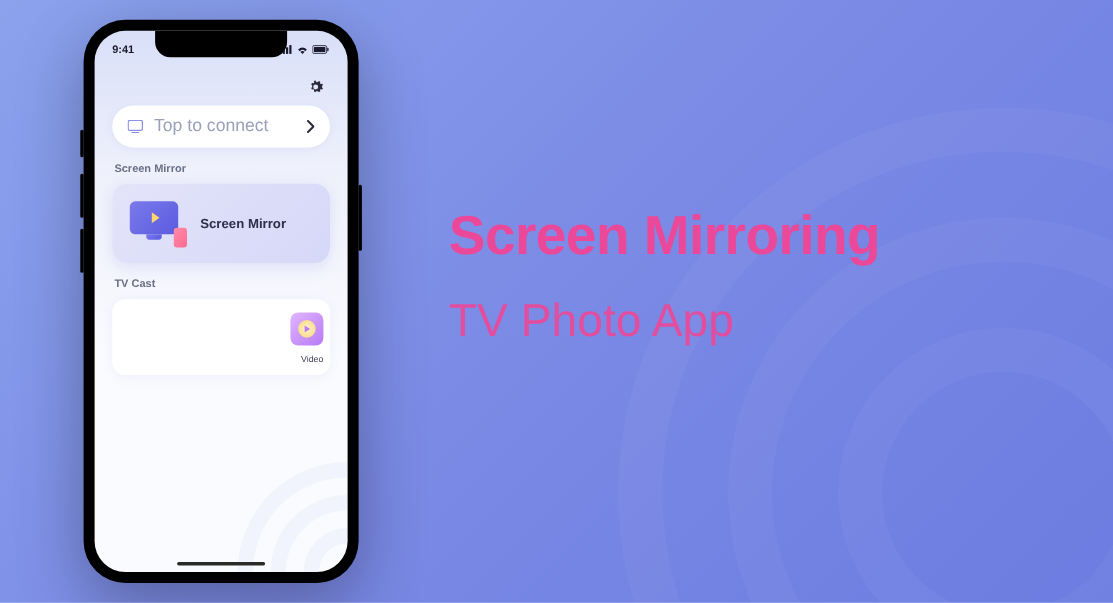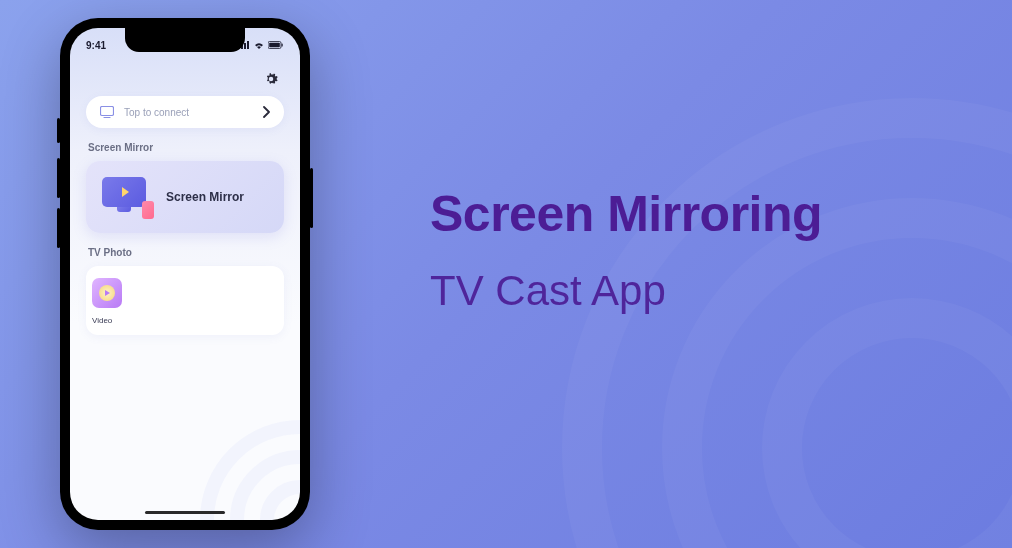--- a/index.html
+++ b/index.html
@@ -26,21 +26,21 @@
       border: 40px solid rgba(255,255,255,0.04);
       border-radius: 50%;
     }
     .arc1 { width: 300px; height: 300px; top: 150px; left: 150px; }
     .arc2 { width: 500px; height: 500px; top: 50px; left: 50px; }
     .arc3 { width: 700px; height: 700px; top: -50px; left: -50px; }
 
     
     .phone {
       position: absolute;
-      left: 60px;
+      left: 76px;
       top: 18px;
       width: 250px;
       height: 512px;
       background: #000;
       border-radius: 38px;
       padding: 10px;
       box-shadow: 0 20px 60px rgba(0,0,0,0.3);
     }
     .phone-side-btn {
       position: absolute;
@@ -108,21 +108,21 @@
       border-radius: 22px;
       padding: 10px 14px;
       display: flex;
       align-items: center;
       gap: 10px;
       box-shadow: 0 2px 8px rgba(100,110,200,0.08);
       cursor: pointer;
     }
     .connect-text {
       flex: 1;
-      font-size: 10px;
+      font-size: 16px;
       color: #9aa0b8;
     }
     
     .section-label {
       font-size: 10px;
       color: #6b6f85;
       font-weight: 600;
       margin: 14px 2px 8px;
     }
     
@@ -158,21 +158,21 @@
     .mirror-label { font-size: 12px; color: #2d2f48; font-weight: 600; }
     
     .cast-row { display: flex; gap: 10px; }
     .cast-card {
       flex: 1;
       background: #fff;
       border-radius: 12px;
       padding: 12px 6px 10px;
       display: flex;
       flex-direction: column;
-      align-items: flex-start;
+      align-items: flex-end;
       gap: 8px;
       box-shadow: 0 2px 10px rgba(100,110,200,0.08);
       cursor: pointer;
     }
     .cast-icon {
       width: 30px; height: 30px;
       border-radius: 7px;
       display: flex; align-items: center; justify-content: center;
       position: relative;
     }
@@ -210,23 +210,23 @@
       border: 14px solid rgba(150,170,240,0.08);
       border-radius: 50%;
     }
     .app-arc.a1 { width: 80px; height: 80px; bottom: 20px; right: 20px; }
     .app-arc.a2 { width: 140px; height: 140px; bottom: -10px; right: -10px; }
     .app-arc.a3 { width: 200px; height: 200px; bottom: -40px; right: -40px; }
 
     
     .hero {
       position: absolute;
-      left: 430px;
+      left: 408px;
       top: 185px;
-      color: #4c1d95;
+      color: #ec4899;
     }
     .hero-title {
       font-size: 50px;
       font-weight: 800;
       letter-spacing: -0.5px;
       margin-bottom: 24px;
     }
     .hero-sub {
       font-size: 42px;
       font-weight: 400;
@@ -297,21 +297,21 @@
         <div class="mirror-icon-wrap">
           <div class="monitor-body">
             <div class="play-tri"></div>
             <div class="monitor-stand"></div>
           </div>
           <div class="mini-phone"></div>
         </div>
         <span class="mirror-label">Screen Mirror</span>
       </div>
 
-      <div class="section-label">TV Photo</div>
+      <div class="section-label">TV Cast</div>
 
       <div class="cast-row">
         <div class="cast-card">
           <div class="cast-icon video">
             <div class="circle-play purple">
                 <div class="tri-sm"></div>
               </div>
           </div>
           <span class="cast-label">Video</span>
         </div>
@@ -323,14 +323,14 @@
       <div class="app-arc a2"></div>
       <div class="app-arc a3"></div>
     </div>
 
     <div class="home-indicator"></div>
   </div>
 </div>
 
 <div class="hero">
   <div class="hero-title">Screen Mirroring</div>
-  <div class="hero-sub">TV Cast App</div>
+  <div class="hero-sub">TV Photo App</div>
 </div>
 
 </body></html>

